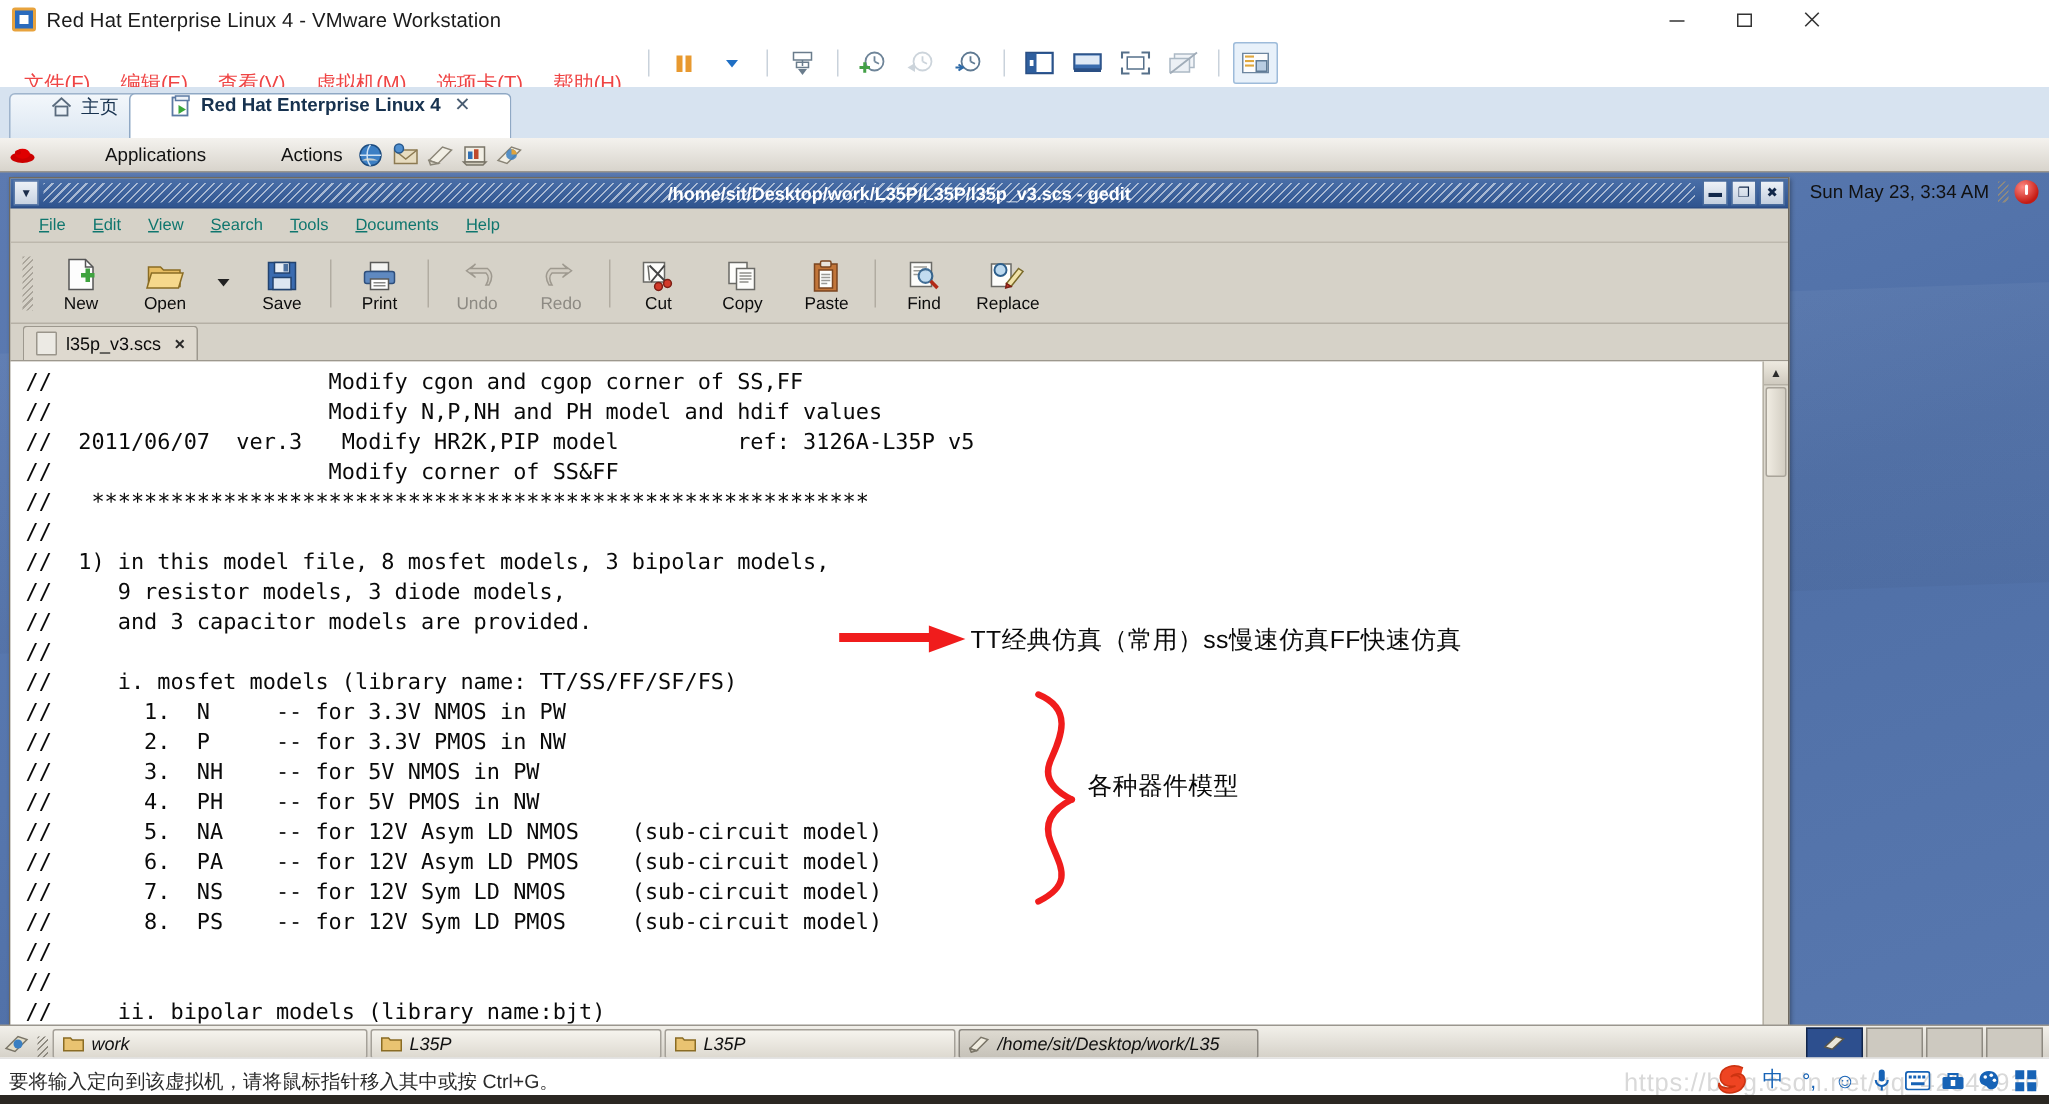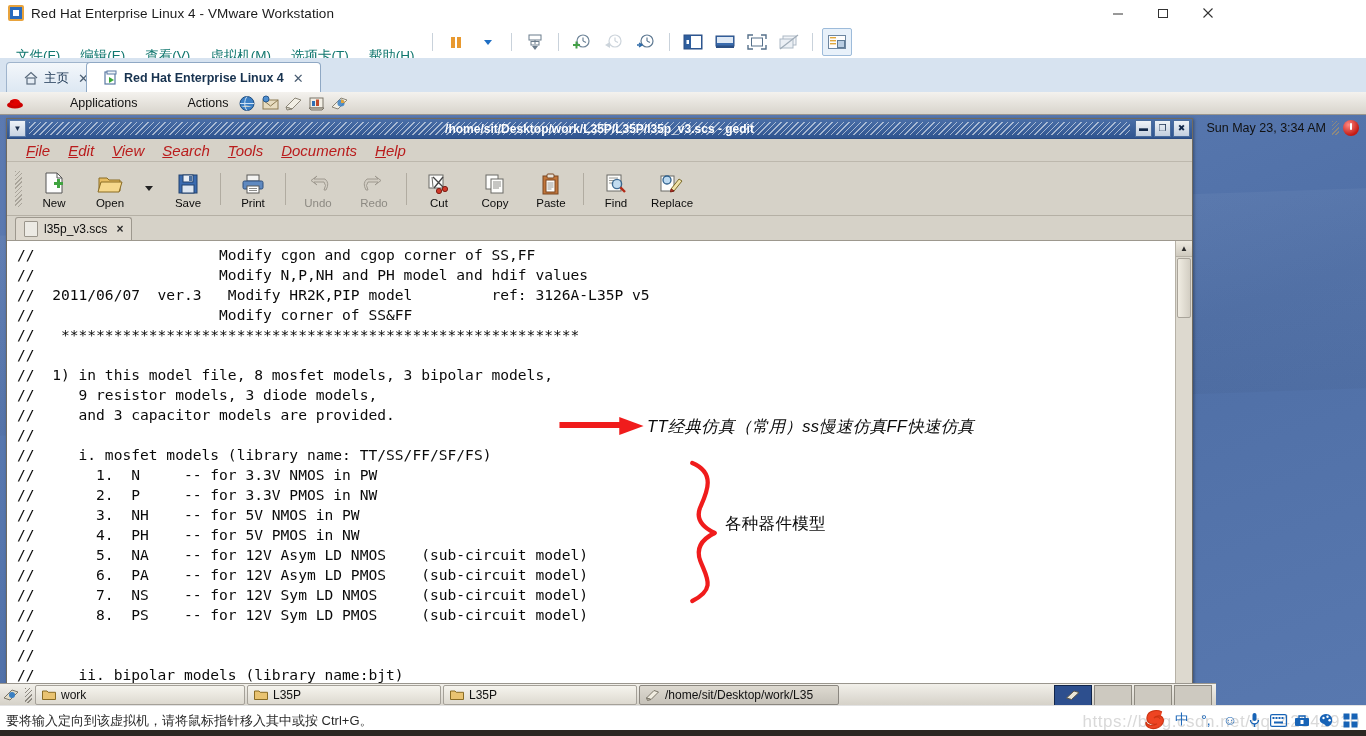--- a/index.html
+++ b/index.html
@@ -33,37 +33,37 @@
   .win-btn.close{color:#333;}
   .win-btn svg{display:block;}
 
   
   .vm-menubar{
     position:absolute;left:0;top:26px;width:1366px;height:32px;
     background:#ffffff;border-bottom:1px solid #d6dce3;
     display:flex;align-items:center;
   }
   .vm-menu-item{
-    font-size:13.5px;color:#0f766e;padding:0 10px;white-space:nowrap;margin-top:28px;
+    font-size:13.5px;color:#ef4444;padding:0 10px;white-space:nowrap;margin-top:28px;
   }
   .vm-sep{width:1px;height:18px;background:#c9d2db;margin:0 7px;}
   .vm-tool{width:28px;height:26px;display:flex;align-items:center;justify-content:center;margin:0 2px;}
   .vm-tool svg{display:block;}
   .vm-tool.framed{border:1px solid #9dbbda;background:#e8f1fa;border-radius:2px;}
 
   
   .vm-tabstrip{
     position:absolute;left:0;top:58px;width:1366px;height:34px;
     background:#d7e3f0;
     border-bottom:1px solid #8fa8c4;
   }
   .vmtab{
-    position:absolute;top:4px;height:30px;display:flex;align-items:center;
+    position:absolute;top:4px;height:30px;display:flex;align-items:flex-start;
     border:1px solid #9fb4cc;border-bottom:none;border-radius:4px 4px 0 0;
-    padding:0 16px;background:linear-gradient(#f3f7fb,#dce7f2);
+    padding:0 26px;background:linear-gradient(#f3f7fb,#dce7f2);
     font-size:12.5px;color:#17324f;
   }
   .vmtab.active{background:#ffffff;border-color:#8fa8c4;font-weight:bold;}
   .vmtab .tabicon{width:16px;height:16px;margin-right:5px;flex:none;}
   .vmtab .tabclose{margin-left:9px;color:#4a5d72;font-size:13px;line-height:1;}
 
   
   .guest{
     position:absolute;left:0;top:92px;width:1366px;height:614px;
     background:#5a77ad;overflow:hidden;
@@ -123,21 +123,21 @@
   .ge-title .wbtns{display:flex;margin-right:2px;}
   .ge-title .wb{
     width:15px;height:15px;margin-left:2px;background:linear-gradient(#eef2f7,#c3cfdf);
     border:1px solid #4a6c9c;display:flex;align-items:center;justify-content:center;
     font-size:9px;color:#12284a;line-height:1;flex:none;
   }
   .ge-menubar{
     height:22px;background:#d6d2c8;display:flex;align-items:center;
     border-bottom:1px solid #bdb8ad;padding-left:10px;
   }
-  .ge-menu{font-size:15px;color:#b91c1c;padding:0 9px;font-style:italic;}
+  .ge-menu{font-size:11px;color:#0f766e;padding:0 9px;}
   .ge-menu u{text-decoration:underline;}
   .ge-toolbar{
     height:53px;background:#d6d2c8;display:flex;align-items:center;
     border-bottom:1px solid #b5b0a5;padding-left:8px;
   }
   .tb{
     width:56px;height:49px;display:flex;flex-direction:column;align-items:center;
     justify-content:center;font-size:11.5px;color:#0c0c0c;
   }
   .tb .ic{height:26px;display:flex;align-items:flex-end;justify-content:center;margin-bottom:2px;}
@@ -172,23 +172,23 @@
   .sc-thumb{position:absolute;left:1px;right:1px;top:17px;height:58px;
     background:linear-gradient(90deg,#f0ece2,#d3cec3);border:1px solid #a9a49a;border-radius:2px;}
 
   
   .anno{position:absolute;color:#0a0a0a;font-family:"Liberation Sans","DejaVu Sans",sans-serif;}
   .anno-ch{font-size:16.5px;letter-spacing:.3px;white-space:nowrap;}
   .ovl{position:absolute;left:0;top:0;width:100%;height:100%;pointer-events:none;}
 
   
   .gtaskbar{
-    position:absolute;left:0;bottom:0;width:1216px;height:22px;
+    position:absolute;left:0;bottom:0;width:1366px;height:22px;
     background:linear-gradient(#f2f0ea,#d4d0c7);border-top:1px solid #9a968e;
-    display:flex;align-items:center;
+    display:flex;align-items:flex-end;font-style:italic;
   }
   .gtb-show{width:22px;height:20px;display:flex;align-items:center;justify-content:center;flex:none;}
   .gtb-grip{width:7px;height:15px;margin:0 3px;flex:none;
     background:repeating-linear-gradient(135deg,#8d8980 0 1px,transparent 1px 3px);}
   .tkitem{
     height:18px;display:flex;align-items:center;padding:0 6px;margin-right:2px;
     background:linear-gradient(#f6f4ee,#ddd9d0);border:1px solid #a5a199;border-radius:2px;
     font-size:12px;color:#111;overflow:hidden;white-space:nowrap;
   }
   .tkitem.active{background:linear-gradient(#dedad1,#c6c2b9);border-color:#8b8780;}
@@ -625,21 +625,21 @@
             <g>
               <line x1="545" y1="184" x2="608" y2="184" stroke="#f01c1c" stroke-width="6"></line>
               <polygon points="604,176 628,185 604,194" fill="#f01c1c"></polygon>
             </g>
 
             <g fill="none" stroke="#f01c1c" stroke-width="4.2" stroke-linecap="round">
               <path d="M676 222 C700 232 690 252 684 266 C678 280 690 288 698 292"></path>
               <path d="M698 292 C690 296 678 304 684 320 C690 336 700 348 676 360"></path>
             </g>
           </svg>
-          <div class="anno anno-ch" style="left:640px;top:175px;font-style:italic;">TT经典仿真（常用）ss慢速仿真FF快速仿真</div>
+          <div class="anno anno-ch" style="left:640px;top:175px;">TT经典仿真（常用）ss慢速仿真FF快速仿真</div>
           <div class="anno anno-ch" style="left:718px;top:272px;">各种器件模型</div>
         </div>
 
         <div class="ge-scroll">
           <div class="sc-arrow">▲</div>
           <div class="sc-thumb"></div>
 
         </div>
       </div>
     </div>

